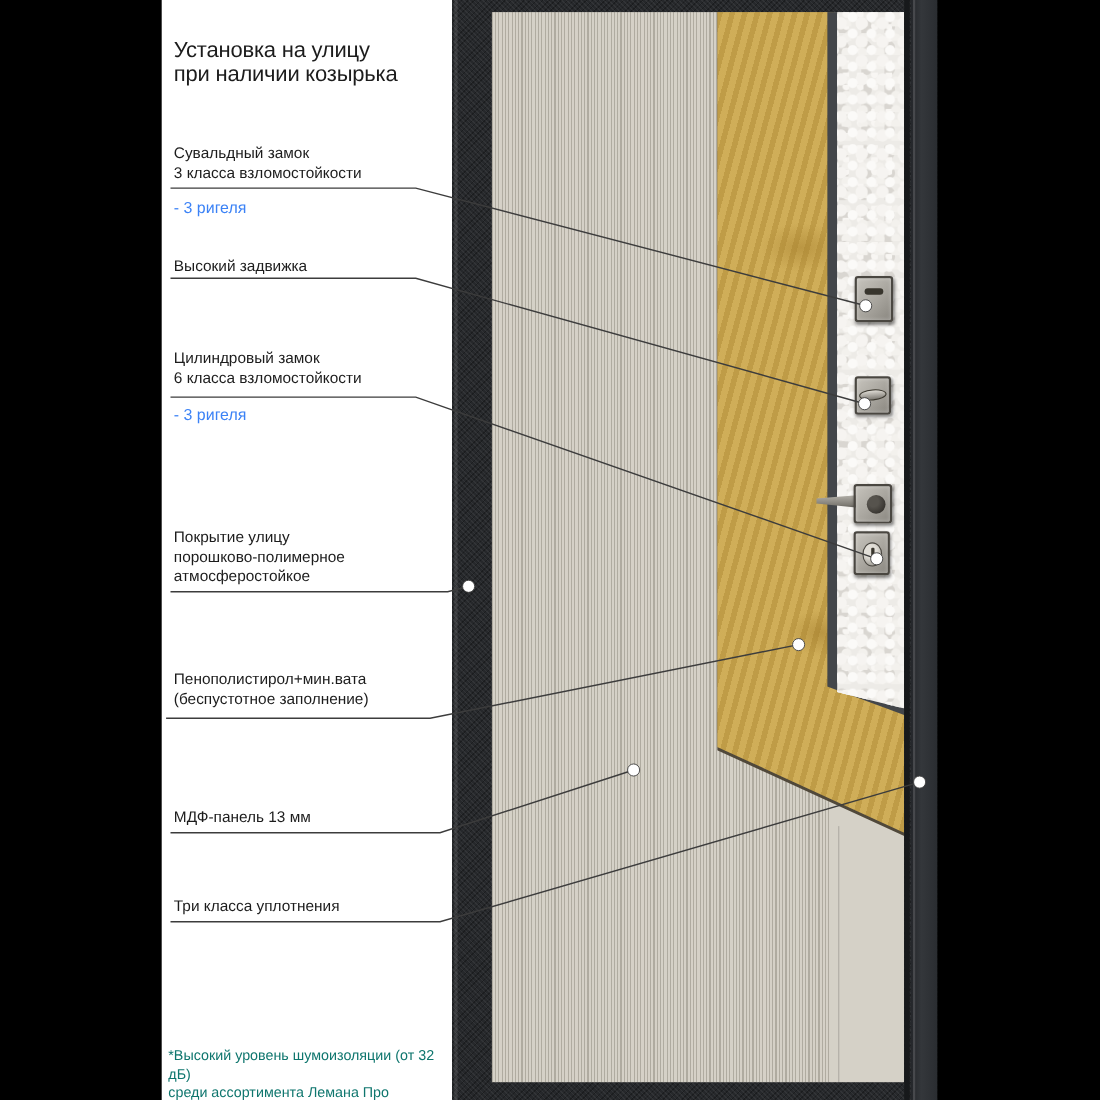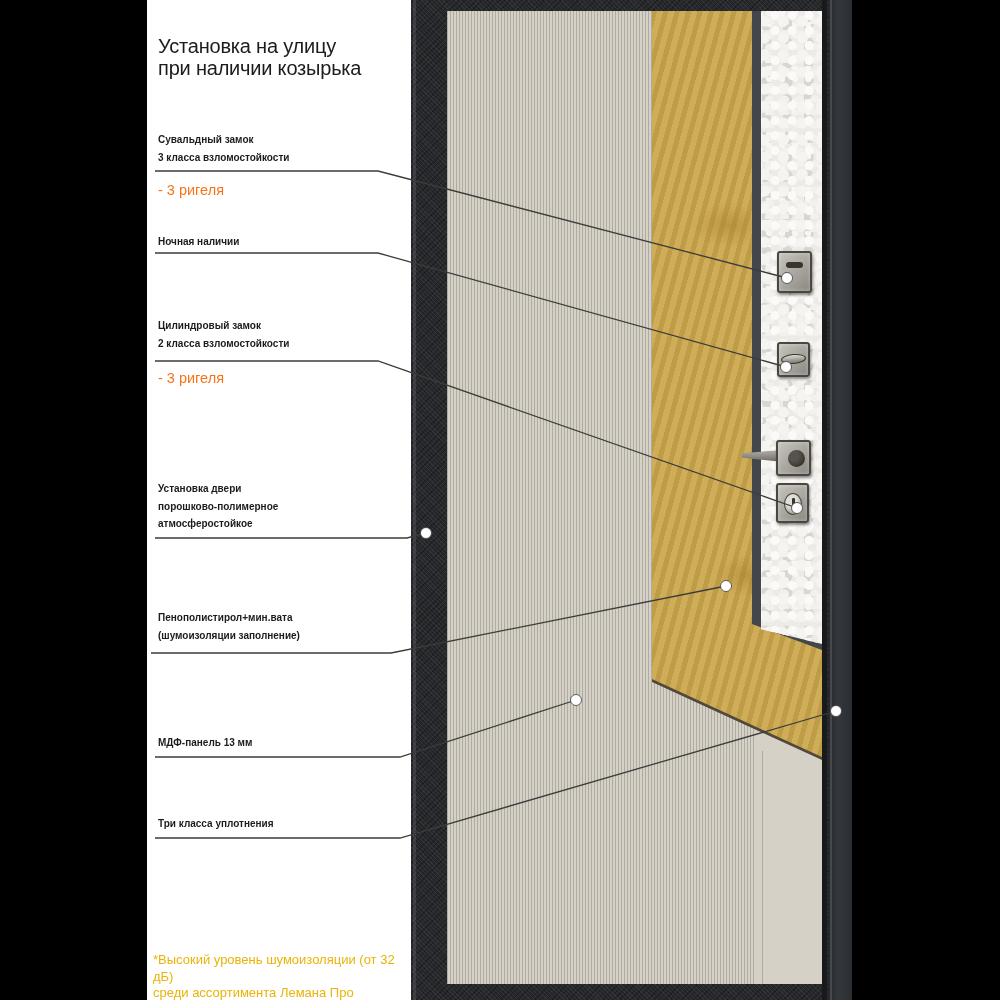--- a/index.html
+++ b/index.html
@@ -9,25 +9,25 @@
   *{margin:0;padding:0;box-sizing:border-box;}
   html,body{width:1000px;height:1000px;}
   body{
     position:relative;width:1000px;height:1000px;overflow:hidden;
     background:var(--background);
     font-family:"Liberation Sans","DejaVu Sans",sans-serif;color:var(--text);
   }
   .content-panel{position:absolute;left:147px;top:0;width:264px;height:1000px;background:var(--panel);}
   .page-title{position:absolute;left:158px;top:7px;width:250px;font-size:20px;line-height:22px;
     font-weight:normal;letter-spacing:-0.2px;white-space:pre-line;margin-top:28px;}
-  .callout-label{position:absolute;left:158px;width:252px;font-size:10px;line-height:17.5px;
-    font-weight:bold;white-space:pre-line;}
-  .callout-sub{position:absolute;left:158px;width:252px;font-size:14.5px;font-weight:normal;color:#f97316;}
+  .callout-label{position:absolute;left:158px;width:252px;font-size:14px;line-height:17.5px;
+    font-weight:normal;white-space:pre-line;}
+  .callout-sub{position:absolute;left:158px;width:252px;font-size:14.5px;font-weight:normal;color:#3b82f6;}
   .footnote{position:absolute;left:153px;top:952px;width:256px;font-size:13px;line-height:16.5px;
-    font-weight:normal;color:#eab308;white-space:pre-line;}
+    font-weight:normal;color:#0f766e;white-space:pre-line;}
 
   
   .door-photo{position:absolute;left:411px;top:0;width:441px;height:1000px;}
   .door-frame{position:absolute;inset:0;background-color:var(--frame);
     background-image:
       repeating-linear-gradient(45deg, rgba(255,255,255,.055) 0 1px, rgba(0,0,0,0) 1px 3px),
       repeating-linear-gradient(-45deg, rgba(0,0,0,.28) 0 1px, rgba(0,0,0,0) 1px 4px);}
   .frame-left-highlight{position:absolute;left:2px;top:0;width:3px;height:1000px;background:rgba(255,255,255,.10);}
   .door-right-edge{position:absolute;left:417px;top:0;width:24px;height:1000px;
     background:linear-gradient(90deg,#24262a 0,#34373b 40%,#2a2d31 100%);}
@@ -94,32 +94,32 @@
 
 <div class="content-panel"></div>
 
 <div class="page-title">Установка на улицу
 при наличии козырька</div>
 
 <div class="callout-label" style="top:131px">Сувальдный замок
 3 класса взломостойкости</div>
 <div class="callout-sub" style="top:182px">- 3 ригеля</div>
 
-<div class="callout-label" style="top:233px">Ночная наличии</div>
+<div class="callout-label" style="top:233px">Высокий задвижка</div>
 
 <div class="callout-label" style="top:317px">Цилиндровый замок
-2 класса взломостойкости</div>
+6 класса взломостойкости</div>
 <div class="callout-sub" style="top:370px">- 3 ригеля</div>
 
-<div class="callout-label" style="top:480px">Установка двери
+<div class="callout-label" style="top:480px">Покрытие улицу
 порошково-полимерное
 атмосферостойкое</div>
 
 <div class="callout-label" style="top:609px">Пенополистирол+мин.вата
-(шумоизоляции заполнение)</div>
+(беспустотное заполнение)</div>
 
 <div class="callout-label" style="top:734px">МДФ-панель 13 мм</div>
 
 <div class="callout-label" style="top:815px">Три класса уплотнения</div>
 
 <div class="footnote">*Высокий уровень шумоизоляции (от 32 дБ)
 среди ассортимента Лемана Про</div>
 
 <div class="door-photo">
   <div class="door-frame"></div>

